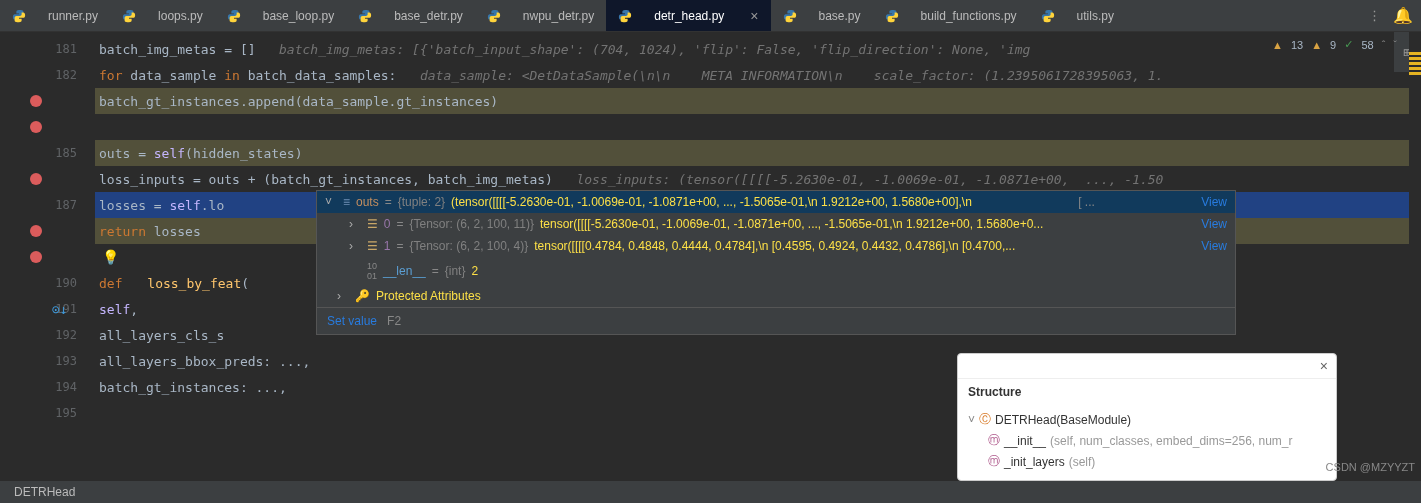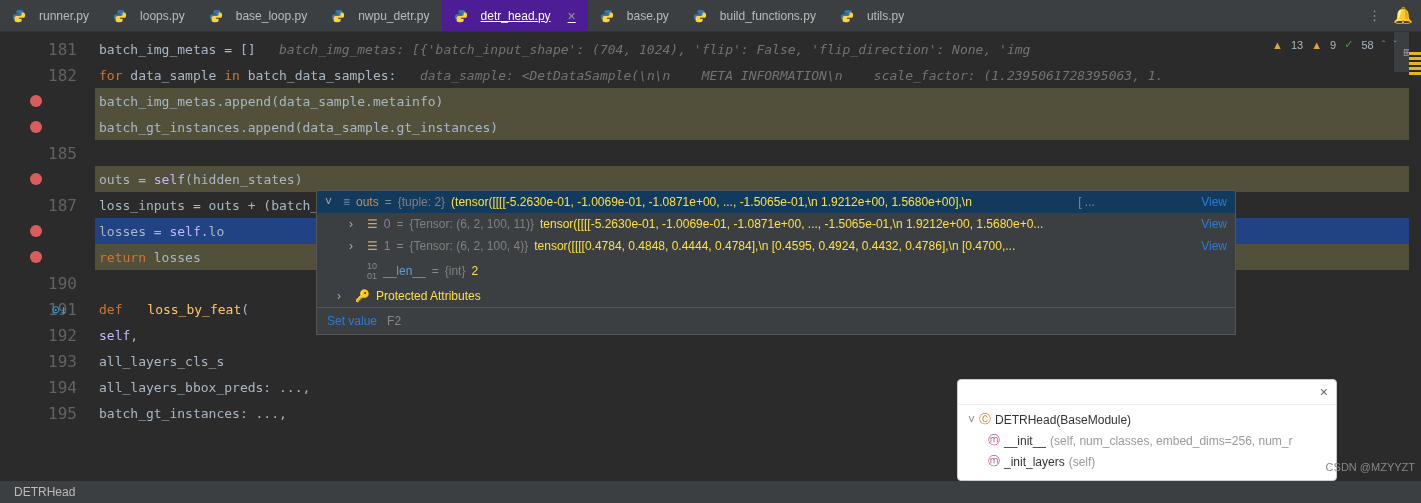--- a/index.html
+++ b/index.html
@@ -20,28 +20,27 @@
   align-items: center;
   border-bottom: 1px solid #323232;
 }
 .tab {
   display: flex;
   align-items: center;
   padding: 0 12px;
   height: 100%;
   color: #bbb;
   cursor: pointer;
-  gap: 13px;
+  gap: 22px;
   font-size: 12px;
   font-family: sans-serif;
 }
 .tab.active {
-  background: #4c1d95;
+  background: #0f172a;
   color: #fff;
-  text-decoration: underline;
 }
 .py-icon {
   width: 14px;
   height: 14px;
   display: inline-flex;
 }
 .tab-close {
   color: #999;
   margin-left: 4px;
   font-size: 14px;
@@ -71,21 +70,21 @@
   height: 26px;
   display: flex;
   align-items: center;
   justify-content: flex-end;
   padding-right: 18px;
   gap: 8px;
   position: relative;
 }
 .line-num {
   color: #606366;
-  font-size: 16px;
+  font-size: 12px;
 }
 .breakpoint {
   position: absolute;
   left: 30px;
   width: 12px;
   height: 12px;
   background: #db5c5c;
   border-radius: 50%;
 }
 .bulb {
@@ -281,20 +280,29 @@
       </span>
       <span>base_loop.py</span>
     </div>
   <div class="tab">
       <span class="py-icon">
         <svg viewBox="0 0 16 16">
           <path fill="#3776ab" d="M8 1c-2 0-3 1-3 2v2h3v1H3c-1 0-2 1-2 3s1 3 2 3h2v-2c0-1 1-2 2-2h4c1 0 2-1 2-2V3c0-1-1-2-3-2H8z"></path>
           <path fill="#ffd43b" d="M8 15c2 0 3-1 3-2v-2H8v-1h5c1 0 2-1 2-3s-1-3-2-3h-2v2c0 1-1 2-2 2H5c-1 0-2 1-2 2v3c0 1 1 2 3 2h2z"></path>
         </svg>
       </span>
+      <span>base_detr.py</span>
+    </div>
+  <div class="tab">
+      <span class="py-icon">
+        <svg viewBox="0 0 16 16">
+          <path fill="#3776ab" d="M8 1c-2 0-3 1-3 2v2h3v1H3c-1 0-2 1-2 3s1 3 2 3h2v-2c0-1 1-2 2-2h4c1 0 2-1 2-2V3c0-1-1-2-3-2H8z"></path>
+          <path fill="#ffd43b" d="M8 15c2 0 3-1 3-2v-2H8v-1h5c1 0 2-1 2-3s-1-3-2-3h-2v2c0 1-1 2-2 2H5c-1 0-2 1-2 2v3c0 1 1 2 3 2h2z"></path>
+        </svg>
+      </span>
       <span>nwpu_detr.py</span>
     </div>
   <div class="tab active">
       <span class="py-icon">
         <svg viewBox="0 0 16 16">
           <path fill="#3776ab" d="M8 1c-2 0-3 1-3 2v2h3v1H3c-1 0-2 1-2 3s1 3 2 3h2v-2c0-1 1-2 2-2h4c1 0 2-1 2-2V3c0-1-1-2-3-2H8z"></path>
           <path fill="#ffd43b" d="M8 15c2 0 3-1 3-2v-2H8v-1h5c1 0 2-1 2-3s-1-3-2-3h-2v2c0 1-1 2-2 2H5c-1 0-2 1-2 2v3c0 1 1 2 3 2h2z"></path>
         </svg>
       </span>
       <span>detr_head.py</span>
@@ -395,21 +403,20 @@
       <span class="err-i">▲</span>
         <span>9</span>
       <span class="ok-i">✓</span>
         <span>58</span>
       <span class="chev">ˆ</span>
       <span class="chev">ˇ</span>
     </div>
 
     <div class="code-line">        <span class="var">batch_img_metas = []   </span><span class="hint">batch_img_metas: [{'batch_input_shape': (704, 1024), 'flip': False, 'flip_direction': None, 'img</span></div>
     <div class="code-line">        <span class="kw">for </span><span class="var">data_sample </span><span class="kw">in </span><span class="var">batch_data_samples:   </span><span class="hint">data_sample: &lt;DetDataSample(\n\n    META INFORMATION\n    scale_factor: (1.2395061728395063, 1.</span></div>
-    <div class="code-line warn">            <span class="var">batch_img_metas.append(data_sample.metainfo)</span></div>
     <div class="code-line warn">            <span class="var">batch_gt_instances.append(data_sample.gt_instances)</span></div>
     <div class="code-line"></div>
     <div class="code-line warn">        <span class="var">outs = </span><span class="self">self</span><span class="var">(hidden_states)   </span></div>
     <div class="code-line">        <span class="var">loss_inputs = outs + (batch_gt_instances, batch_img_metas)   </span><span class="hint">loss_inputs: (tensor([[[[-5.2630e-01, -1.0069e-01, -1.0871e+00,  ..., -1.50</span></div>
     <div class="code-line highlighted">        <span class="var">losses = </span><span class="self">self</span><span class="var">.lo</span></div>
     <div class="code-line warn">        <span class="kw">return </span><span class="var">losses</span></div>
     <div class="code-line"></div>
     <div class="code-line">    <span class="kw">def </span><span class="fn">loss_by_feat</span><span class="var">(</span></div>
     <div class="code-line">        <span class="self">self</span><span class="var">,</span></div>
     <div class="code-line">        <span class="var">all_layers_cls_s</span></div>
@@ -475,20 +482,21 @@
   <div class="debug-footer">
     <span class="sv">Set value</span>
     <span class="key">F2</span>
   </div>
 </div>
 
 <div class="structure-panel">
   <div class="structure-header">
     <span class="structure-close">×</span>
   </div>
+  <div class="structure-title">Structure</div>
   <div class="structure-tree">
     <div class="s-row">
       <span style="color:#888">˅</span>
       <span class="s-icon-c">Ⓒ</span>
       <span class="s-class">DETRHead(BaseModule)</span>
     </div>
     <div class="s-row s-method">
       <span class="s-icon-m">ⓜ</span>
       <span>__init__</span>
         <span class="s-params">(self, num_classes, embed_dims=256, num_r</span>

